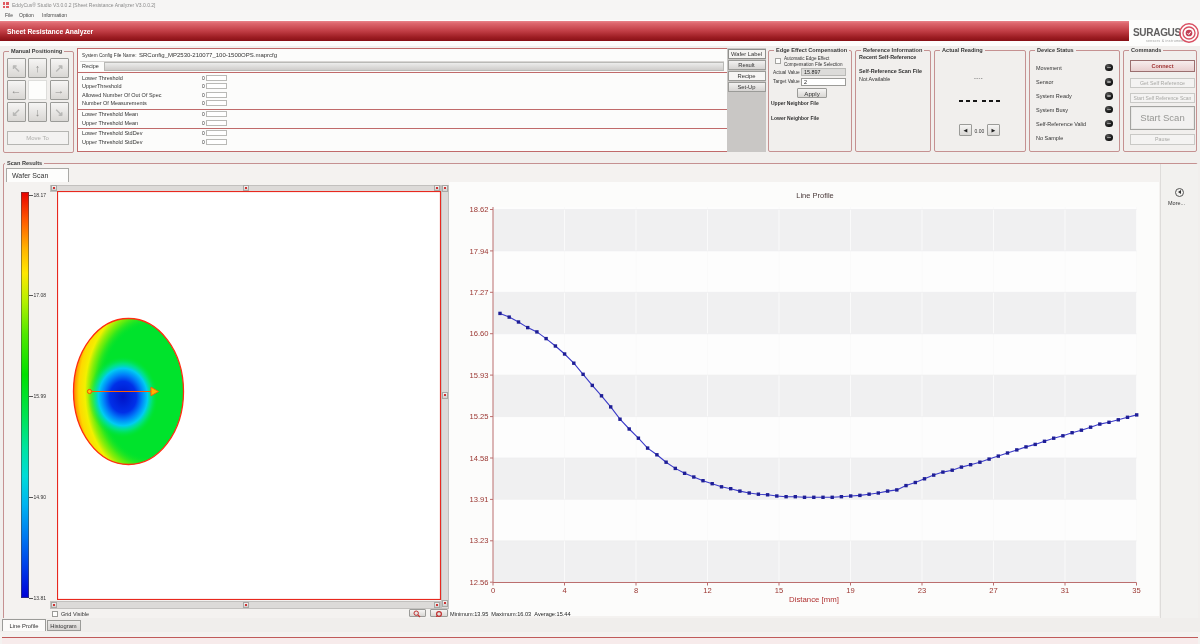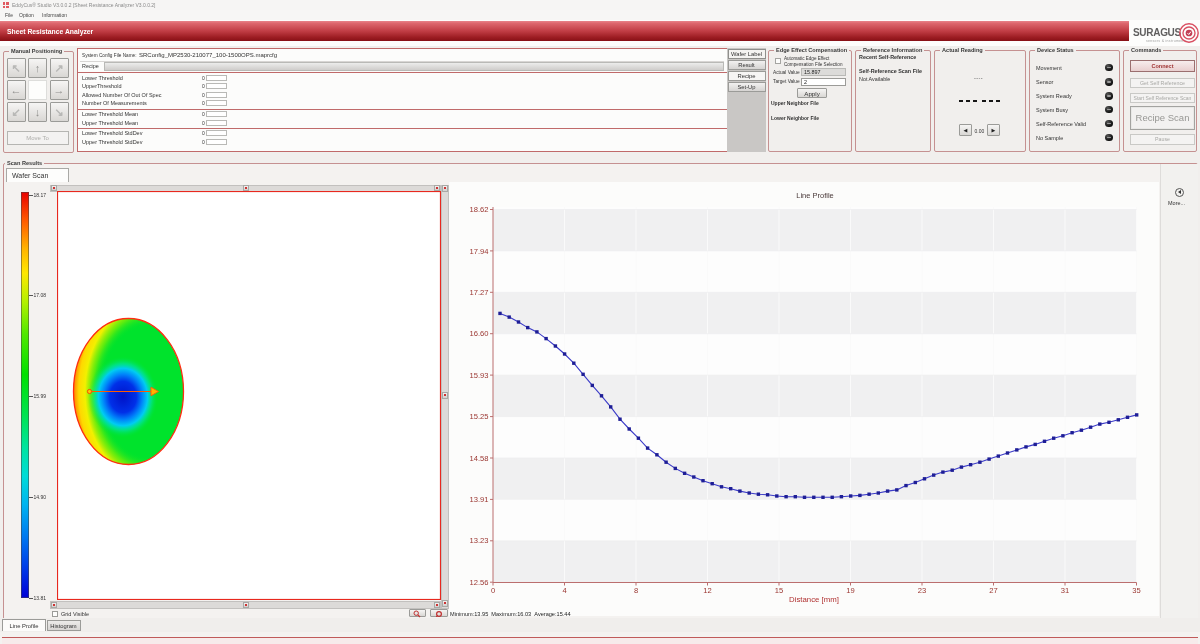--- a/index.html
+++ b/index.html
@@ -137,21 +137,21 @@
 <div class="abs" style="left:1107px;top:122.7px;width:3.6px;height:1.4px;background:#9a9a9a;border-radius:1px;"></div>
 <div class="t" style="left:1036px;top:134.5px;font-size:5.5px;">No Sample</div>
 <div class="abs" style="left:1105px;top:133.5px;width:7.6px;height:7.6px;border-radius:50%;background:radial-gradient(circle at 35% 30%,#555 0%,#1b1b1b 55%,#000 100%);"></div>
 <div class="abs" style="left:1107px;top:136.70000000000002px;width:3.6px;height:1.4px;background:#9a9a9a;border-radius:1px;"></div>
 <div class="grp" style="left:1123px;top:50px;width:74px;height:102px;">
     <div class="lbl">Commands</div>
   </div>
 <div class="abs" style="left:1130px;top:60px;width:65px;height:11.5px;border:1px solid #9b6f6f;background:linear-gradient(#f7eded,#e9cfcf);font-size:5.5px;font-weight:bold;color:#a03434;text-align:center;line-height:10.5px;">Connect</div>
 <div class="dbtn" style="left:1130px;top:77.5px;width:65px;height:10.5px;font-size:5.3px;line-height:9.5px;">Get Self Reference</div>
 <div class="dbtn" style="left:1130px;top:92.5px;width:65px;height:10.5px;font-size:5px;line-height:9.5px;">Start Self Reference Scan</div>
-<div class="abs" style="left:1130px;top:106px;width:65px;height:24px;border:1px solid #a3a3a0;box-shadow:inset 0 0 0 1px #e8e8e6;background:#f2f1f0;color:#979794;font-size:9.5px;text-align:center;line-height:22.5px;">Recipe Scan</div>
+<div class="abs" style="left:1130px;top:106px;width:65px;height:24px;border:1px solid #a3a3a0;box-shadow:inset 0 0 0 1px #e8e8e6;background:#f2f1f0;color:#979794;font-size:9.5px;text-align:center;line-height:22.5px;">Start Scan</div>
 <div class="dbtn" style="left:1130px;top:134px;width:65px;height:10.5px;font-size:5.3px;line-height:9.5px;">Pause</div>
 <div class="abs" style="left:2.5px;top:163px;width:1195px;height:468px;border:1px solid #c59191;border-radius:2px;background:#f4f2f0;"></div>
 <div class="t" style="left:5px;top:159.5px;background:#f1efed;padding:0 2px;font-size:5.6px;font-weight:bold;color:#3a3a3a;">Scan Results</div>
 <div class="abs" style="left:449px;top:182px;width:710px;height:434px;background:#fcfcfb;"></div>
 <div class="abs" style="left:1159.5px;top:164px;width:38px;height:466px;background:#f2f1ef;border-left:1px solid #dedcda;"></div>
 <div class="abs" style="left:6px;top:168px;width:63px;height:13.5px;background:#fdfdfc;border:1px solid #a9a9a6;border-bottom:none;font-size:7px;color:#333;padding:2.5px 0 0 5px;">Wafer Scan</div>
 <div class="abs" style="left:21px;top:192px;width:8px;height:406px;background:linear-gradient(#e80000 0%,#ff5a00 7%,#ffb400 14%,#ffe800 20%,#b4f000 27%,#50e800 35%,#00e000 45%,#00e450 55%,#00e4a0 63%,#00dcd8 70%,#00b4f0 77%,#0078f0 85%,#0040e8 92%,#0000d8 100%);outline:1px solid rgba(70,70,70,0.55);outline-offset:-1px;"></div>
 <div class="abs" style="left:29px;top:194.5px;width:3.5px;height:1px;background:#555;"></div>
 <div class="t" style="left:33.5px;top:191.5px;font-size:5px;color:#333;">18.17</div>
 <div class="abs" style="left:29px;top:295.4px;width:3.5px;height:1px;background:#555;"></div>

